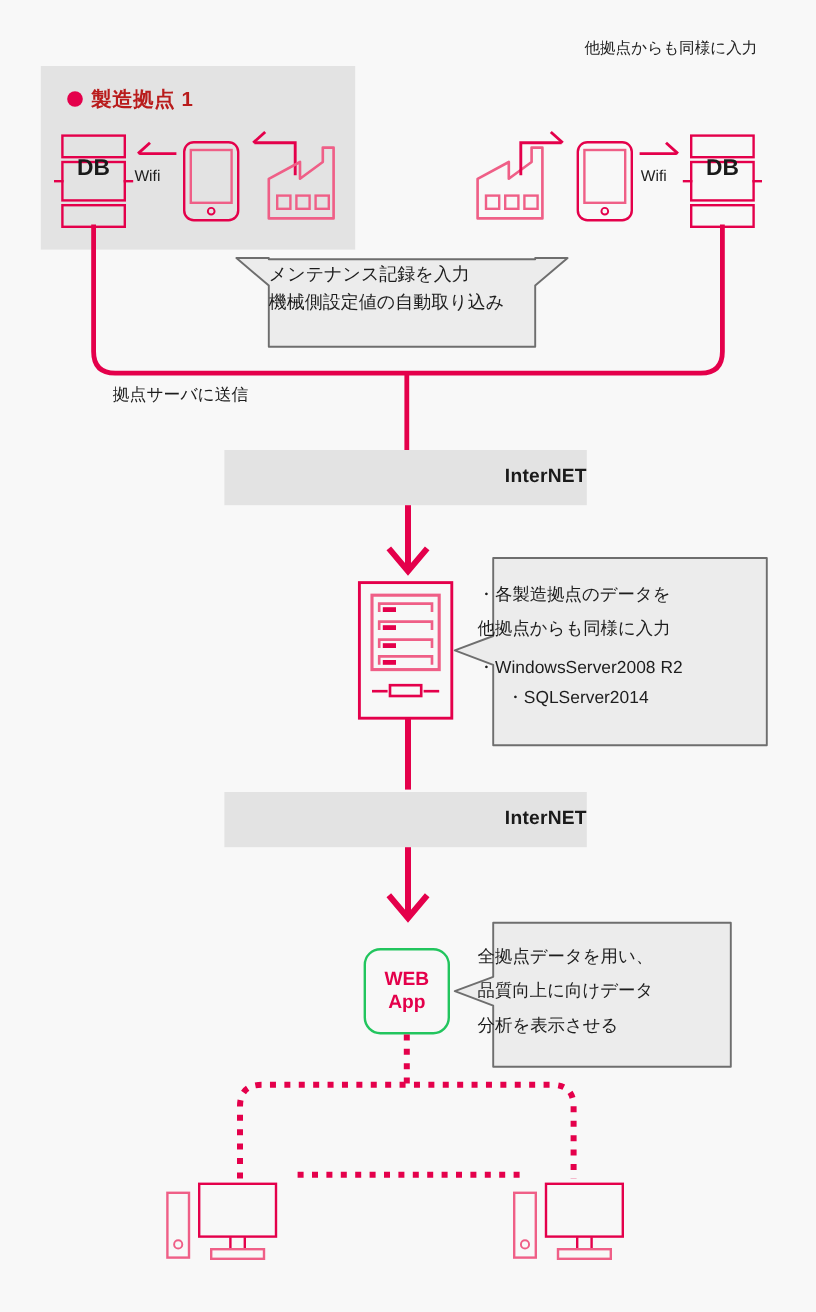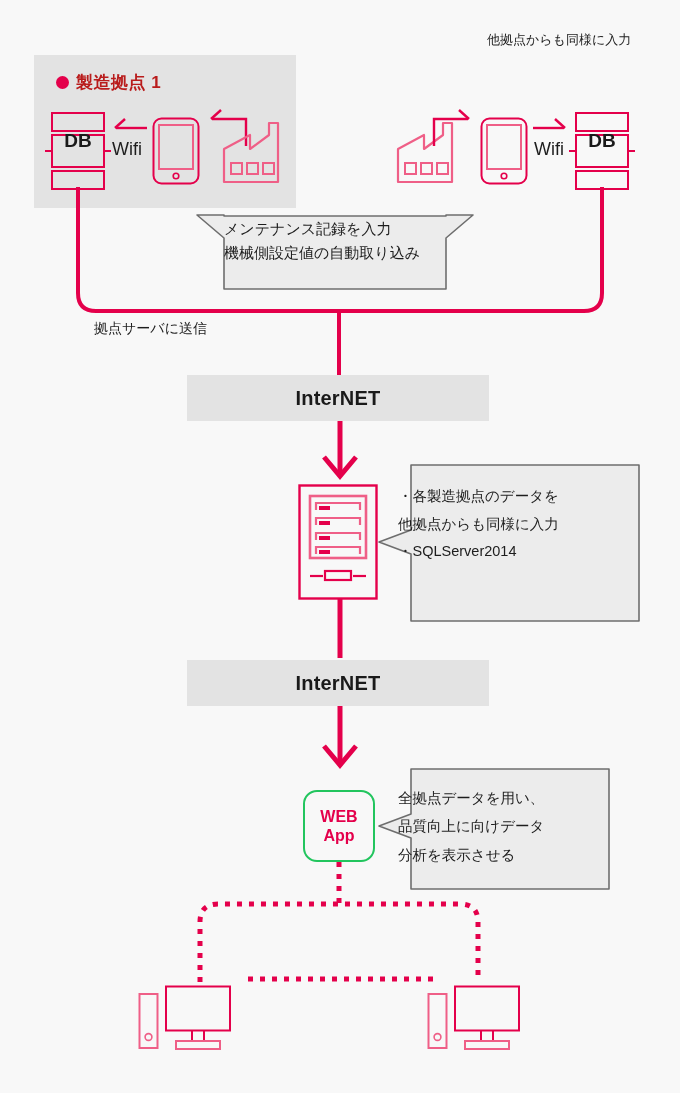--- a/index.html
+++ b/index.html
@@ -36,37 +36,37 @@
     flex:0 0 auto;
   }
   .note-top{
     position:absolute;
     font-size:13px;
     color:#222;
     white-space:nowrap;
   }
   .wifi-label{
     position:absolute;
-    font-size:18px;
+    font-size:13px;
     color:#1d1d1d;
     white-space:nowrap;
   }
   .send-label{
     position:absolute;
     font-size:14px;
     color:#1d1d1d;
     white-space:nowrap;
   }
 
   
   .inet{
     position:absolute;
     background:#e3e3e3;
-    display:flex;align-items:center;justify-content:center;
-    font-size:20px;font-weight:bold;color:#1a1a1a;
+    display:flex;align-items:center;justify-content:flex-end;
+    font-size:16px;font-weight:bold;color:#1a1a1a;
     letter-spacing:.2px;
   }
 
   
   .webapp{
     position:absolute;
     border:2px solid #22c55e;
     border-radius:14px;
     background:#f8f8f8;
     display:flex;flex-direction:column;
@@ -203,21 +203,22 @@
   <svg class="abs" style="left:320px;top:598px;" width="40" height="60" viewBox="0 0 40 60">
     <path d="M20 0 L20 60" fill="none" stroke="#e4004b" stroke-width="5"></path>
   </svg>
 
   <svg class="abs" style="left:378px;top:464px;" width="262" height="158" viewBox="0 0 262 158">
     <path d="M33 1 L261 1 L261 157 L33 157 L33 90 L1 78 L33 66 Z" fill="#ececec" stroke="#6e6e6e" stroke-width="1.6" stroke-linejoin="round"></path>
   </svg>
   <div class="abs" style="left:398px;top:482px;width:240px;">
     <div style="font-size:14.5px;line-height:1.95;color:#1d1d1d;white-space:nowrap;">・各製造拠点のデータを</div>
     <div style="font-size:14.5px;line-height:1.95;color:#1d1d1d;white-space:nowrap;">他拠点からも同様に入力</div>
-    <div style="font-size:14.5px;line-height:1.75;color:#1d1d1d;white-space:nowrap;">・SQLServer2014</div>
+    <div style="font-size:14.5px;line-height:1.75;color:#1d1d1d;white-space:nowrap;margin-top:6px;">・WindowsServer2008 R2</div>
+    <div style="font-size:14.5px;line-height:1.75;color:#1d1d1d;white-space:nowrap;margin-left:24px;">・SQLServer2014</div>
   </div>
 
   <div class="inet" style="left:187px;top:660px;width:302px;height:46px;">
     <span>InterNET</span>
   </div>
 
   <svg class="abs" style="left:320px;top:706px;" width="40" height="64" viewBox="0 0 40 64">
     <path d="M20 0 L20 56" fill="none" stroke="#e4004b" stroke-width="5"></path>
     <path d="M4 40 L20 59 L36 40" fill="none" stroke="#e4004b" stroke-width="5" stroke-linejoin="miter"></path>
   </svg>

